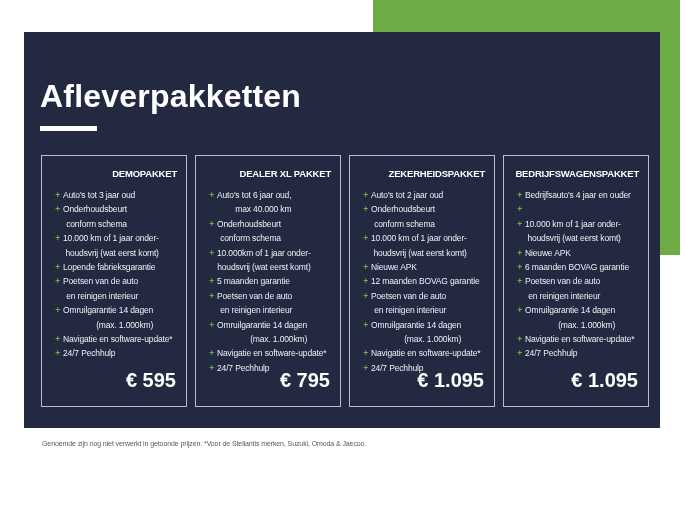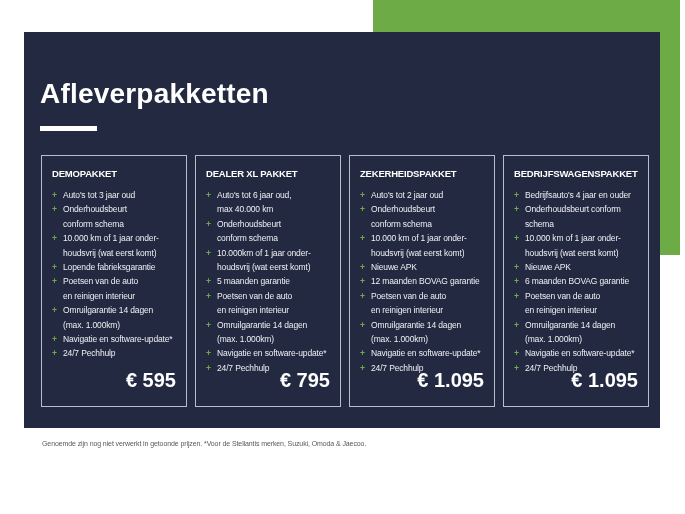--- a/index.html
+++ b/index.html
@@ -24,36 +24,37 @@
   }
   .panel{
     position:absolute;
     left:24px; top:32px; width:636px; height:396px;
     background:var(--panel-bg);
     color:var(--text);
   }
   .page-title{
     position:absolute;
     left:16px; top:46px;
-    font-size:28px;
+    font-size:32px;
     font-weight:bold;
     letter-spacing:0.2px;
     color:var(--text);
   }
   .title-underline{
     position:absolute;
     left:16px; top:94px;
     width:57px; height:5px;
     background:#ffffff;
   }
   .cards{
     position:absolute;
     left:17px; top:123px;
     display:flex;
     gap:8px;
+    text-align:right;
   }
   .card{
     position:relative;
     width:146px; height:252px;
     border:1px solid var(--card-border);
     padding:12px 9px 10px 10px;
   }
   .card-title{
     font-size:9.5px;
     font-weight:bold;
@@ -268,22 +269,20 @@
   <section class="card">
     <h2 class="card-title">BEDRIJFSWAGENSPAKKET</h2>
     <ul class="features">
   <li class="feature">
     <span class="plus">+</span>
     <span class="feature-text">Bedrijfsauto's 4 jaar en ouder</span>
   </li>
 
   <li class="feature">
     <span class="plus">+</span>
-    <span class="feature-text">Onderhoudsbeurt conform
-schema</span>
   </li>
 
   <li class="feature">
     <span class="plus">+</span>
     <span class="feature-text">10.000 km of 1 jaar onder-
 houdsvrij (wat eerst komt)</span>
   </li>
 
   <li class="feature">
     <span class="plus">+</span>

